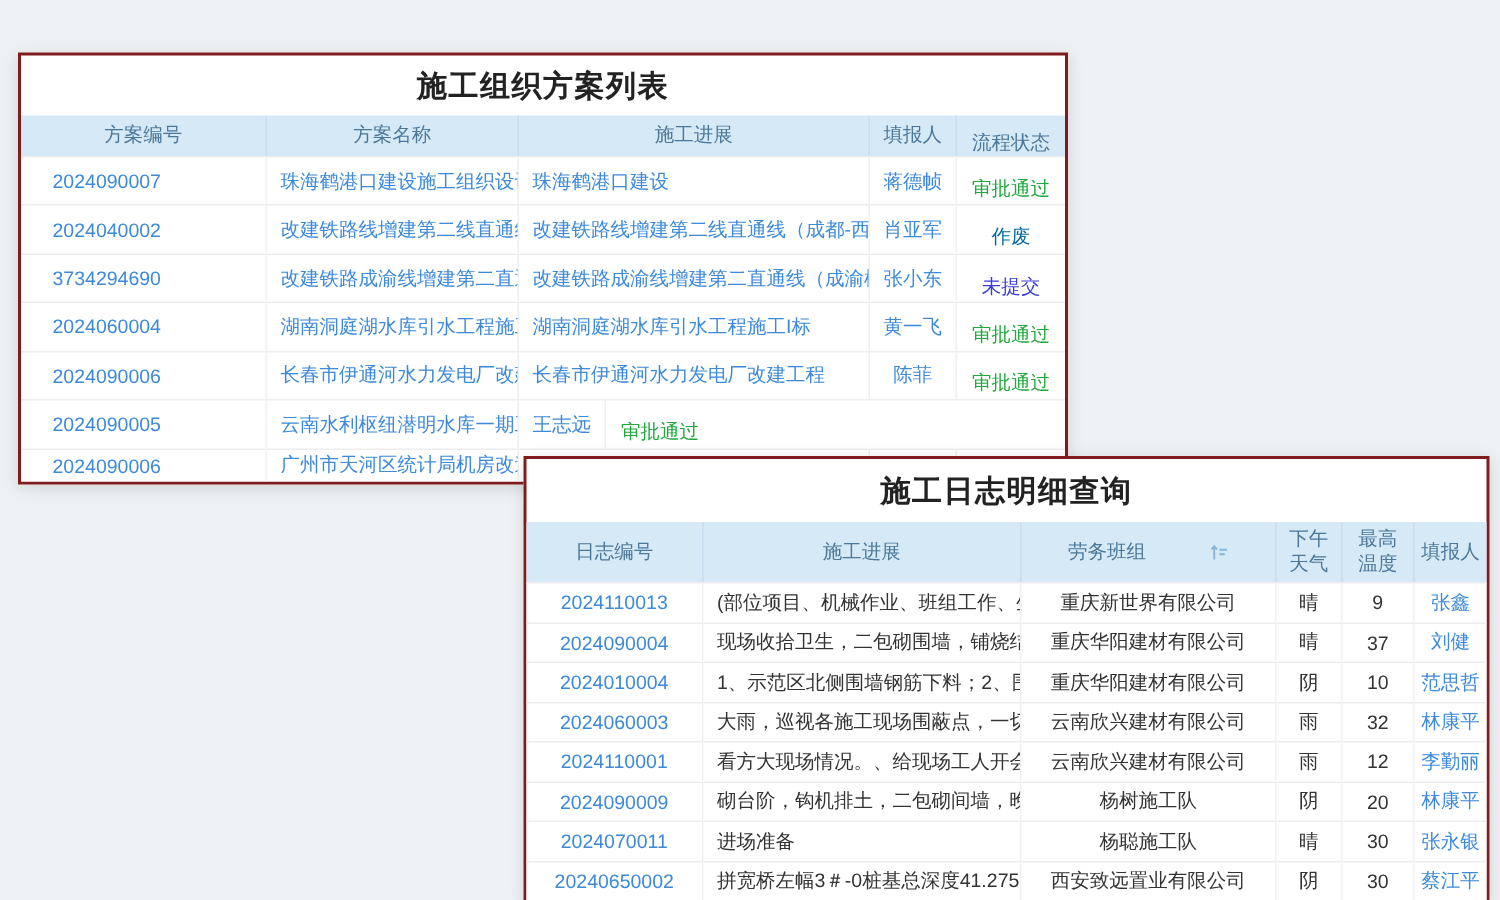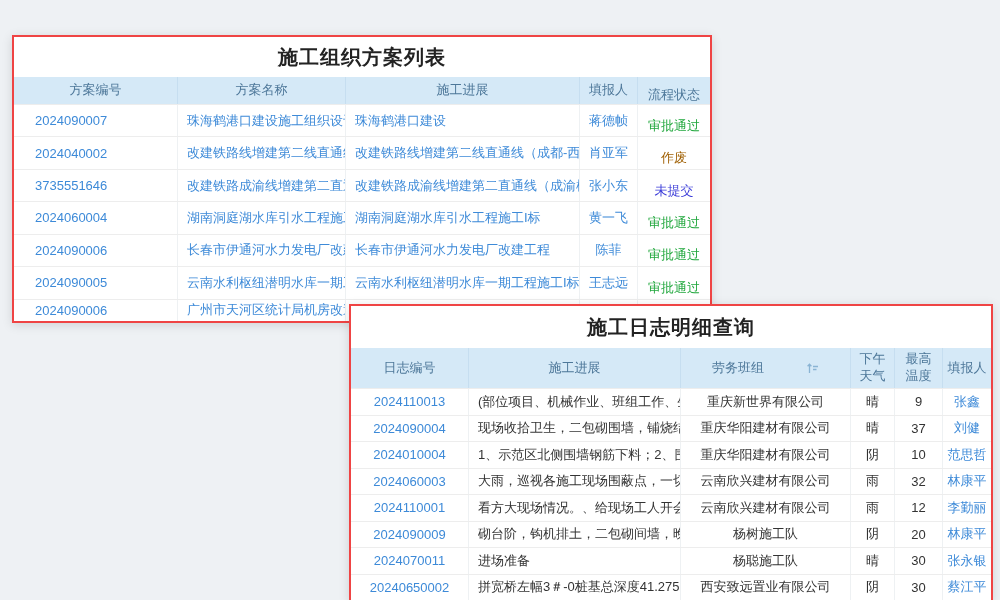--- a/index.html
+++ b/index.html
@@ -2,21 +2,21 @@
 <html><head>
 <meta charset="utf-8">
 <style>
   html,body{margin:0;padding:0;}
   body{
     width:1000px;height:600px;position:relative;overflow:hidden;
     background:#eef1f4;
     font-family:"Liberation Sans","DejaVu Sans",sans-serif;
   }
   .win{
-    position:absolute;background:#ffffff;border:2px solid #ef4444;
+    position:absolute;background:#ffffff;border:2px solid #7f1d1d;
     box-sizing:border-box;box-shadow:0 2px 10px rgba(0,0,0,0.13);
     display:flex;flex-direction:column;
   }
   .win.plan{left:12px;top:35px;width:700px;height:288px;z-index:1;}
   .win.log{left:349px;top:304px;width:644px;height:298px;z-index:2;}
   .win-title{
     display:flex;align-items:center;justify-content:center;
     font-size:20px;font-weight:bold;color:#222;letter-spacing:1px;
   }
   .plan .win-title{flex:0 0 40px;}
@@ -74,24 +74,24 @@
       <div class="td pc2 link left">珠海鹤港口建设施工组织设计</div>
       <div class="td pc3 link left">珠海鹤港口建设</div>
       <div class="td pc4 link">蒋德帧</div>
       <div class="td pc5" style="color:#21a73d">审批通过</div>
     </div>
     <div class="tr">
       <div class="td pc1 link idpad">2024040002</div>
       <div class="td pc2 link left">改建铁路线增建第二线直通线（成都-西安）...</div>
       <div class="td pc3 link left">改建铁路线增建第二线直通线（成都-西安...</div>
       <div class="td pc4 link">肖亚军</div>
-      <div class="td pc5" style="color:#a16207">作废</div>
-    </div>
-    <div class="tr">
-      <div class="td pc1 link idpad">3735551646</div>
+      <div class="td pc5" style="color:#0369a1">作废</div>
+    </div>
+    <div class="tr">
+      <div class="td pc1 link idpad">3734294690</div>
       <div class="td pc2 link left">改建铁路成渝线增建第二直通线（成渝枢纽）...</div>
       <div class="td pc3 link left">改建铁路成渝线增建第二直通线（成渝枢...</div>
       <div class="td pc4 link">张小东</div>
       <div class="td pc5" style="color:#3a3bd8">未提交</div>
     </div>
     <div class="tr">
       <div class="td pc1 link idpad">2024060004</div>
       <div class="td pc2 link left">湖南洞庭湖水库引水工程施工I标施工组织设计</div>
       <div class="td pc3 link left">湖南洞庭湖水库引水工程施工I标</div>
       <div class="td pc4 link">黄一飞</div>
@@ -100,21 +100,20 @@
     <div class="tr">
       <div class="td pc1 link idpad">2024090006</div>
       <div class="td pc2 link left">长春市伊通河水力发电厂改建工程施工组织设计</div>
       <div class="td pc3 link left">长春市伊通河水力发电厂改建工程</div>
       <div class="td pc4 link">陈菲</div>
       <div class="td pc5" style="color:#21a73d">审批通过</div>
     </div>
     <div class="tr">
       <div class="td pc1 link idpad">2024090005</div>
       <div class="td pc2 link left">云南水利枢纽潜明水库一期工程施工I标施工组...</div>
-      <div class="td pc3 link left">云南水利枢纽潜明水库一期工程施工I标</div>
       <div class="td pc4 link">王志远</div>
       <div class="td pc5" style="color:#21a73d">审批通过</div>
     </div>
     <div class="tr">
       <div class="td pc1 link idpad">2024090006</div>
       <div class="td pc2 link left">广州市天河区统计局机房改造项目施工组织设计</div>
       <div class="td pc3 link left"></div>
       <div class="td pc4 link"></div>
       <div class="td pc5"></div>
     </div>

